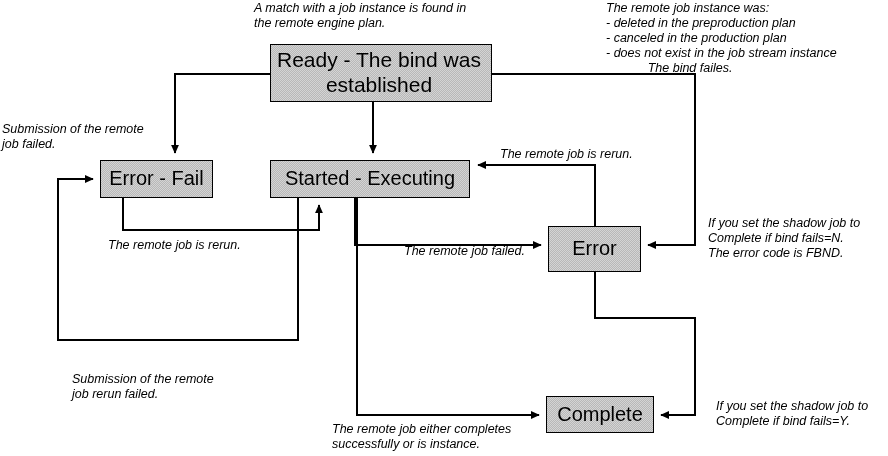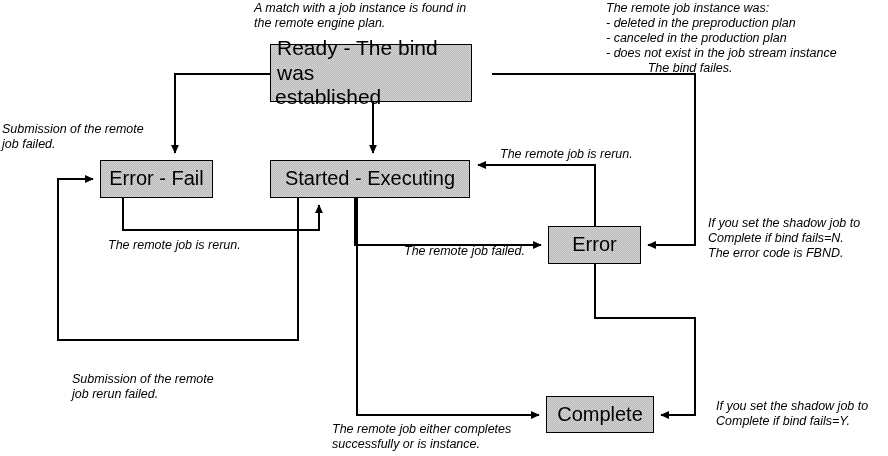--- a/index.html
+++ b/index.html
@@ -24,32 +24,32 @@
     display:flex;
     align-items:center;
     justify-content:center;
     text-align:center;
     color:#000000;
     font-family:"Liberation Sans", sans-serif;
     line-height:1.18;
     letter-spacing:0px;
   }
   #node-ready{
-    left:270px;top:44px;width:202px;height:58px;
+    left:270px;top:44px;width:222px;height:58px;
     font-size:21px;
     padding:6px 4px;
     align-items:center;
   }
   #node-ready .inner{display:block;width:100%;}
   #node-ready .l1{display:block;text-align:left;padding-left:2px;}
-  #node-ready .l2{display:block;text-align:left;padding-right:4px;}
+  #node-ready .l2{display:block;text-align:center;padding-right:4px;}
 
   #node-error-fail{left:100px;top:160px;width:113px;height:38px;font-size:20px;}
   #node-started{left:270px;top:160px;width:200px;height:38px;font-size:20px;}
-  #node-error{left:548px;top:226px;width:93px;height:38px;font-size:20px;}
+  #node-error{left:548px;top:226px;width:93px;height:46px;font-size:20px;}
   #node-complete{left:546px;top:396px;width:108px;height:37px;font-size:20px;}
 
   
   .label{
     position:absolute;
     font-family:"Liberation Sans", sans-serif;
     font-style:italic;
     font-size:12.5px;
     line-height:15px;
     color:#000000;

